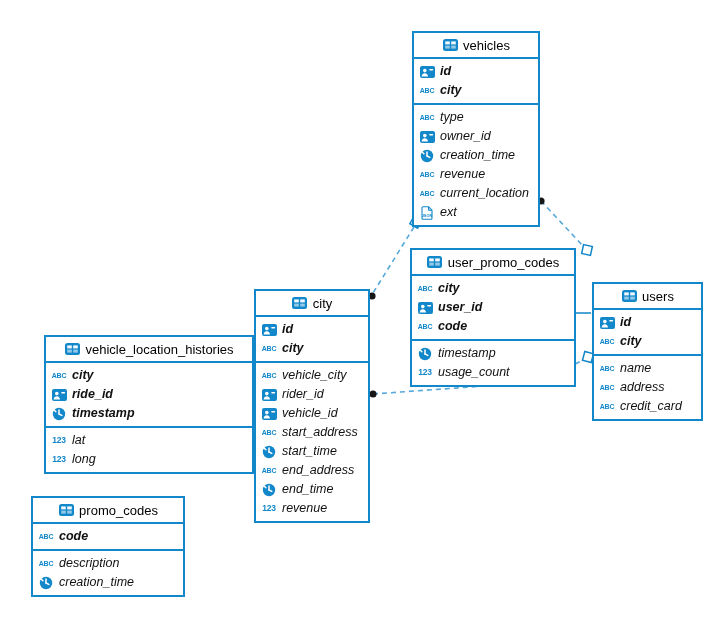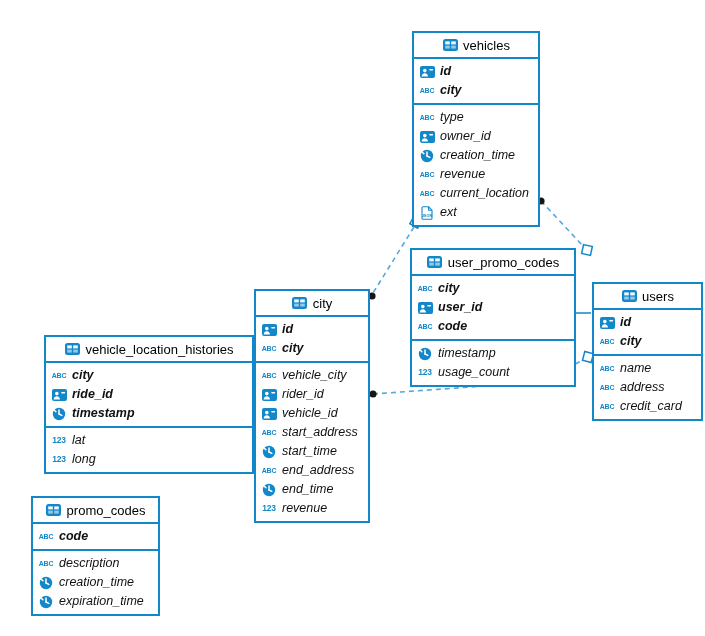--- a/index.html
+++ b/index.html
@@ -409,21 +409,21 @@
           <span class="col-label">lat</span>
         </div>
         <div class="col-row">
           <span class="icon">
             <span class="n123">123</span>
           </span>
           <span class="col-label">long</span>
         </div>
       </div>
     </div>
-    <div class="table-card" style="left: 31px; top: 496px; width: 129px;">
+    <div class="table-card" style="left: 31px; top: 496px; width: 154px;">
       <div class="card-header">
         <span class="icon">
           <svg width="15" height="12" viewBox="0 0 15 12">
             <rect width="15" height="12" rx="2.5" fill="#1287c9"></rect>
             <rect x="2.2" y="2.4" width="4.6" height="3" fill="#fff" opacity="0.95"></rect>
             <rect x="8.2" y="2.4" width="4.6" height="3" fill="#fff" opacity="0.95"></rect>
             <rect x="2.2" y="6.6" width="4.6" height="3" fill="#fff" opacity="0.55"></rect>
             <rect x="8.2" y="6.6" width="4.6" height="3" fill="#fff" opacity="0.55"></rect>
           </svg>
         </span>
@@ -447,27 +447,16 @@
         <div class="col-row">
           <span class="icon">
             <svg width="14" height="14" viewBox="0 0 14 14">
               <circle cx="7" cy="7" r="6.2" fill="#1287c9"></circle>
               <path d="M7 7 L7 3" stroke="#fff" stroke-width="1.5" stroke-linecap="round"></path>
               <path d="M7 7 L9.8 8.4" stroke="#fff" stroke-width="1.5" stroke-linecap="round"></path>
               <path d="M1.4 2.4 L3.9 4.7" stroke="#fff" stroke-width="1.5" stroke-linecap="round"></path>
             </svg>
           </span>
           <span class="col-label">creation_time</span>
-        </div>
-        <div class="col-row">
-          <span class="icon">
-            <svg width="14" height="14" viewBox="0 0 14 14">
-              <circle cx="7" cy="7" r="6.2" fill="#1287c9"></circle>
-              <path d="M7 7 L7 3" stroke="#fff" stroke-width="1.5" stroke-linecap="round"></path>
-              <path d="M7 7 L9.8 8.4" stroke="#fff" stroke-width="1.5" stroke-linecap="round"></path>
-              <path d="M1.4 2.4 L3.9 4.7" stroke="#fff" stroke-width="1.5" stroke-linecap="round"></path>
-            </svg>
-          </span>
-          <span class="col-label">expiration_time</span>
         </div>
       </div>
     </div>
   </div>
 
 </body></html>

